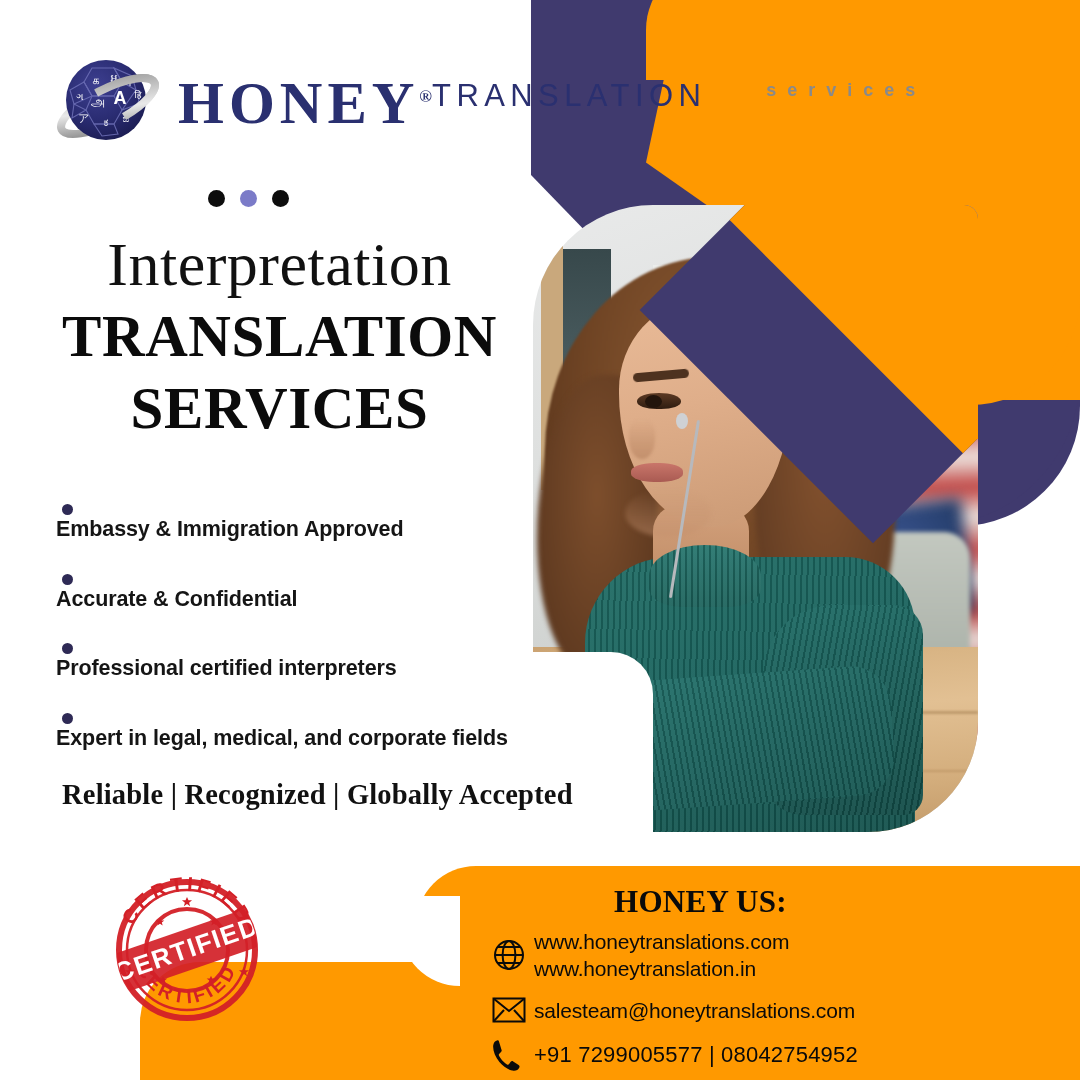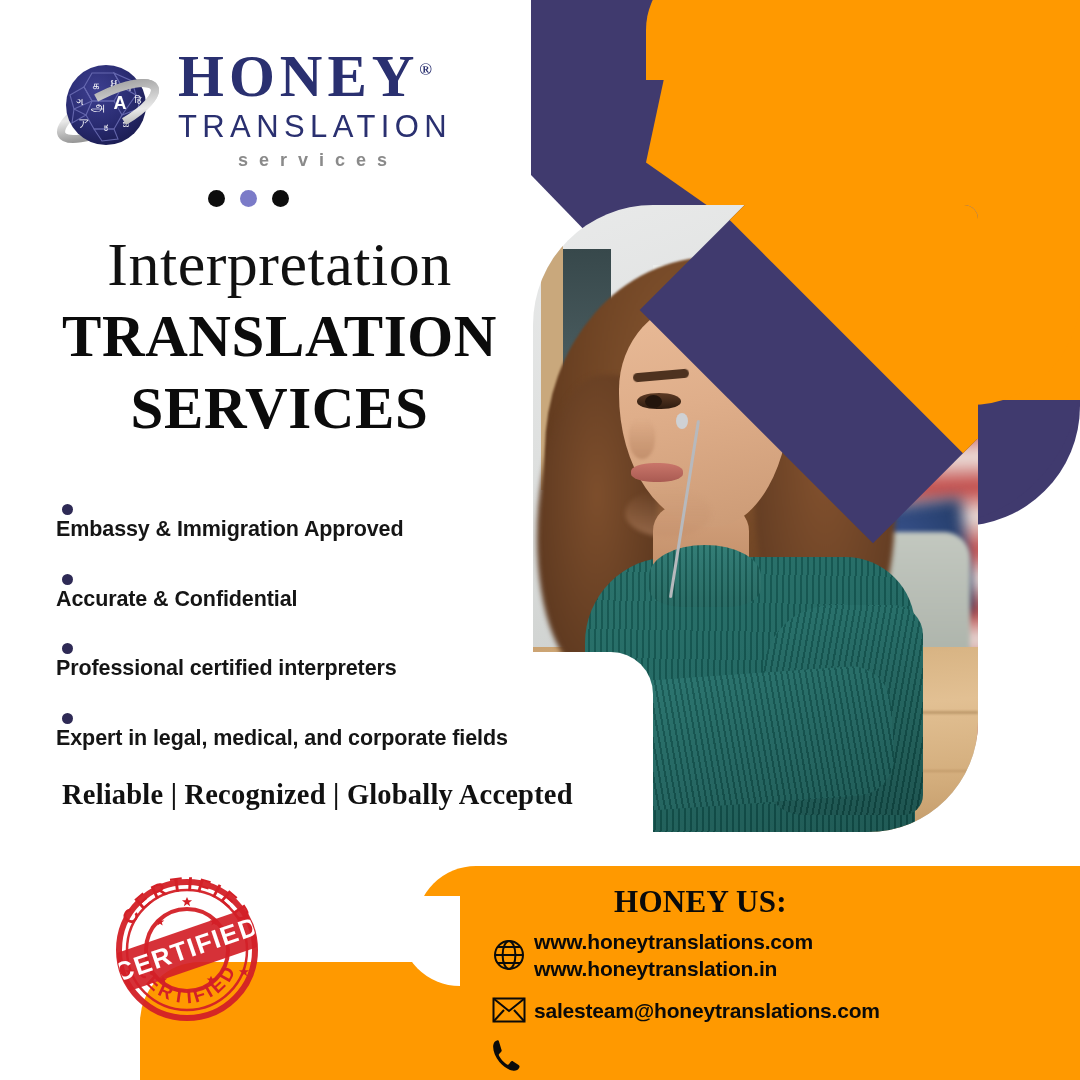--- a/index.html
+++ b/index.html
@@ -152,21 +152,21 @@
   
   .photo-notch{
     position:absolute; left:533px; top:652px; width:120px; height:190px;
     background:#fff; border-radius:0 42px 0 0; z-index:6;
   }
 
   
   .logo{ position:absolute; left:52px; top:48px; z-index:10; display:flex; align-items:center; gap:14px; }
   .globe{ position:relative; width:112px; height:112px; flex:0 0 auto; }
   .globe svg{ display:block; }
-  .logo-text{ display:flex; flex-direction:column;justify-content:space-between; }
+  .logo-text{ display:flex; flex-direction:row;justify-content:space-between; }
   .logo-honey{ font-family:"Liberation Serif", serif; font-size:59px; font-weight:700;
     letter-spacing:5px; color:#2A3070; line-height:.98; position:relative; }
   .logo-reg{ font-size:17px; vertical-align:super; letter-spacing:0; }
   .logo-translation{ font-family:"Liberation Sans", sans-serif; font-size:31px; font-weight:400;
     letter-spacing:5.4px; color:#2A3070; margin-top:3px; }
   .logo-services{ font-family:"Liberation Sans", sans-serif; font-size:18px; font-weight:700;
     letter-spacing:11px; color:#8a8a8a; margin-top:5px; padding-left:60px; }
 
   .dots{ position:absolute; left:208px; top:190px; display:flex; gap:15px; z-index:10; }
   .dot{ width:17px; height:17px; border-radius:50%; background:#0d0d0d; }
@@ -203,21 +203,21 @@
     border-radius:0 0 0 60px; }
 
   .reach{ position:absolute; left:614px; top:884px; z-index:12;
     font-family:"Liberation Serif", serif; font-size:31px; font-weight:700;
     color:#0a0a0a; letter-spacing:.3px; }
 
   .contacts{ position:absolute; left:492px; top:928px; z-index:12; }
   .c-row{ display:flex; align-items:center; margin-bottom:14px; }
   .c-icon{ width:42px; flex:0 0 auto; display:flex; align-items:center; justify-content:flex-start; }
   .c-lines{ display:flex; flex-direction:column; }
-  .c-text{ font-size:21px; font-weight:700; color:#0a0a0a; line-height:1.3; letter-spacing:-.2px; }
+  .c-text{ font-size:21px; font-weight:400; color:#0a0a0a; line-height:1.3; letter-spacing:-.2px; }
   .c-text.phone{ font-size:22px; letter-spacing:.2px; }
 </style>
 </head>
 <body>
 
 <div id="poster">
 
   <div class="shape-purple"></div>
   <div class="shape-purple-round"></div>
   <div class="shape-orange"></div>
@@ -440,17 +440,20 @@
         <span class="c-text">salesteam@honeytranslations.com</span>
       </span>
     </div>
 
     <div class="c-row">
       <span class="c-icon">
         <svg width="32" height="34" viewBox="0 0 32 34" fill="#0a0a0a">
           <path d="M5.5 2.2c-2.6.5-4 2.6-4.3 5.3-.5 5 2 11.5 6.2 16.6 4.1 5 9.9 8.5 14.3 8.6 2.6.1 4.6-1.1 5.6-3.3.5-1.1.3-1.7-.7-2.4l-5.4-3.6c-1-.7-1.8-.5-2.5.4l-1.6 2.1c-.6.8-1.2 1-2.1.5-2.3-1.2-4.6-3.4-6.4-6.1-1.6-2.4-2.2-3.5-1.5-4.3l1.9-2c.8-.8.9-1.6.4-2.6L6.9 3.3c-.4-.9-.7-1.2-1.4-1.1z"></path>
         </svg>
       </span>
+      <span class="c-lines">
+        <span class="c-text phone">+91 7299005577  |  08042754952</span>
+      </span>
     </div>
 
   </div>
 
 </div>
 
 </body></html>

